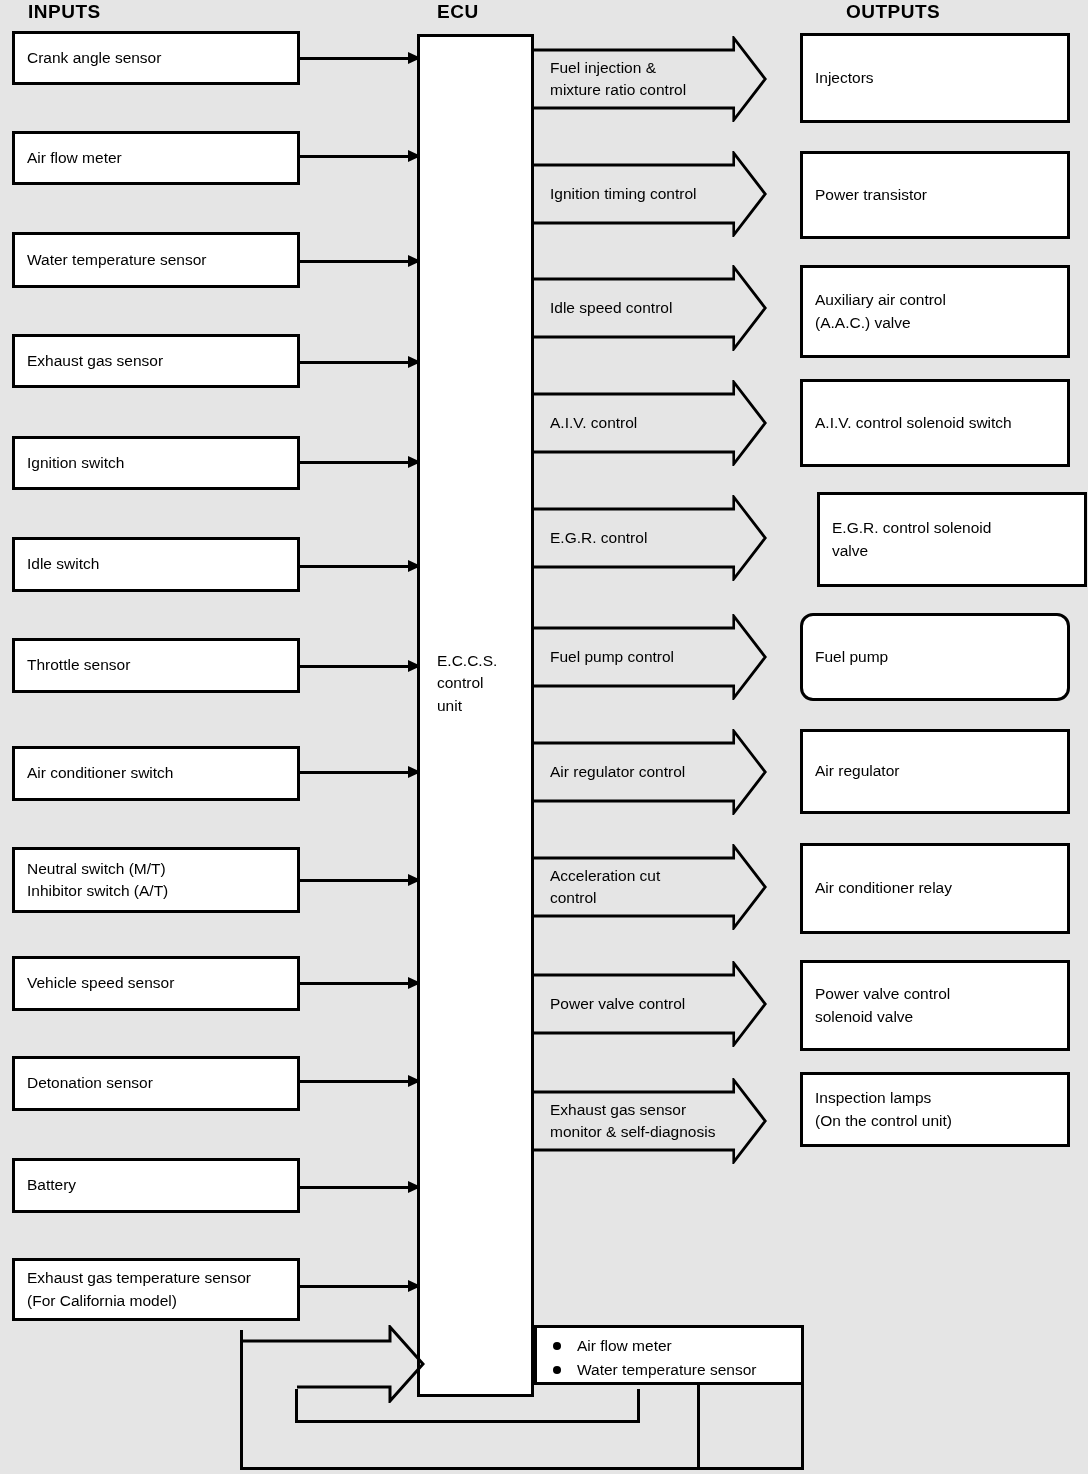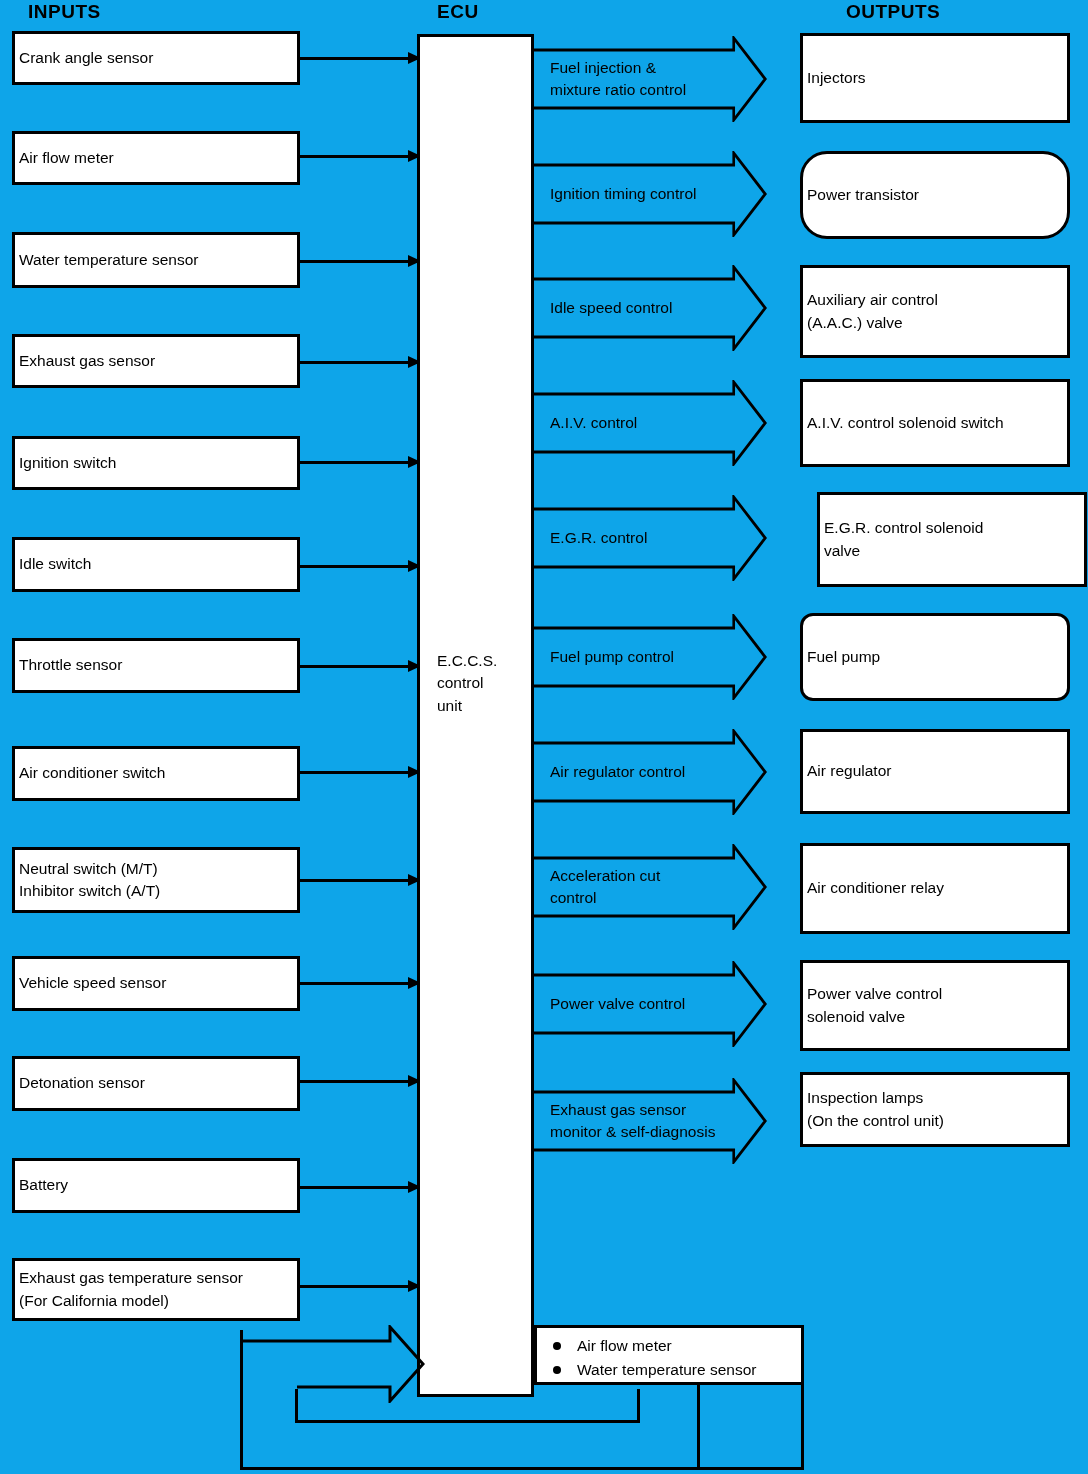--- a/index.html
+++ b/index.html
@@ -5,21 +5,21 @@
 <style>
   html, body {
     margin: 0;
     padding: 0;
     background: #ffffff;
   }
   #page {
     position: relative;
     width: 1088px;
     height: 1474px;
-    background: #0ea5e9;
+    background: #e5e5e5;
     font-family: "Liberation Sans", sans-serif;
     color: #000000;
     overflow: hidden;
   }
 
   
   .col-heading {
     position: absolute;
     font-size: 19px;
     font-weight: bold;
@@ -35,21 +35,21 @@
     position: absolute;
     box-sizing: border-box;
     border: 3px solid #000;
     background: #fff;
     display: flex;
     align-items: center;
   }
   .box .box-label {
     font-size: 15.5px;
     line-height: 1.45;
-    padding-left: 4px;
+    padding-left: 12px;
     padding-right: 6px;
     white-space: pre-line;
   }
 
   .input-box  { left: 12px;  width: 288px; }
   .output-box { left: 800px; width: 270px; }
 
   
   #ecu-box {
     position: absolute;
@@ -333,21 +333,21 @@
         </svg>
         <div class="arrow-label">Exhaust gas sensor
 monitor &amp; self-diagnosis</div>
       </div>
     </div>
 
   <div id="outputs-layer">
       <div class="box output-box" style="top: 33px; height: 90px;">
         <div class="box-label">Injectors</div>
       </div>
-      <div class="box output-box" style="top: 151px; height: 88px; border-radius: 27px;">
+      <div class="box output-box" style="top: 151px; height: 88px;">
         <div class="box-label">Power transistor</div>
       </div>
       <div class="box output-box" style="top: 265px; height: 93px;">
         <div class="box-label">Auxiliary air control
 (A.A.C.) valve</div>
       </div>
       <div class="box output-box" style="top: 379px; height: 88px;">
         <div class="box-label">A.I.V. control solenoid switch</div>
       </div>
       <div class="box output-box" style="top: 492px; height: 95px; margin-left: 17px;">

